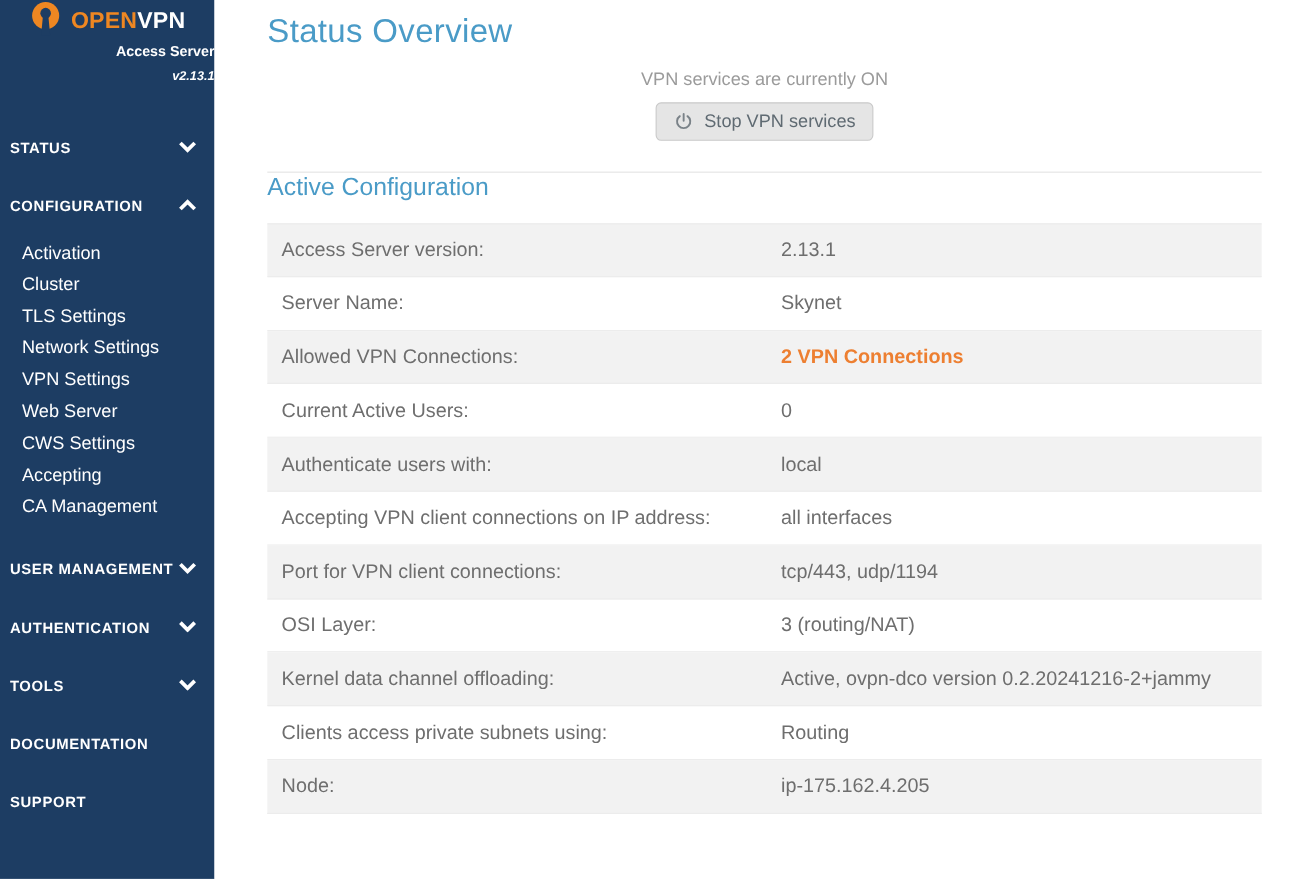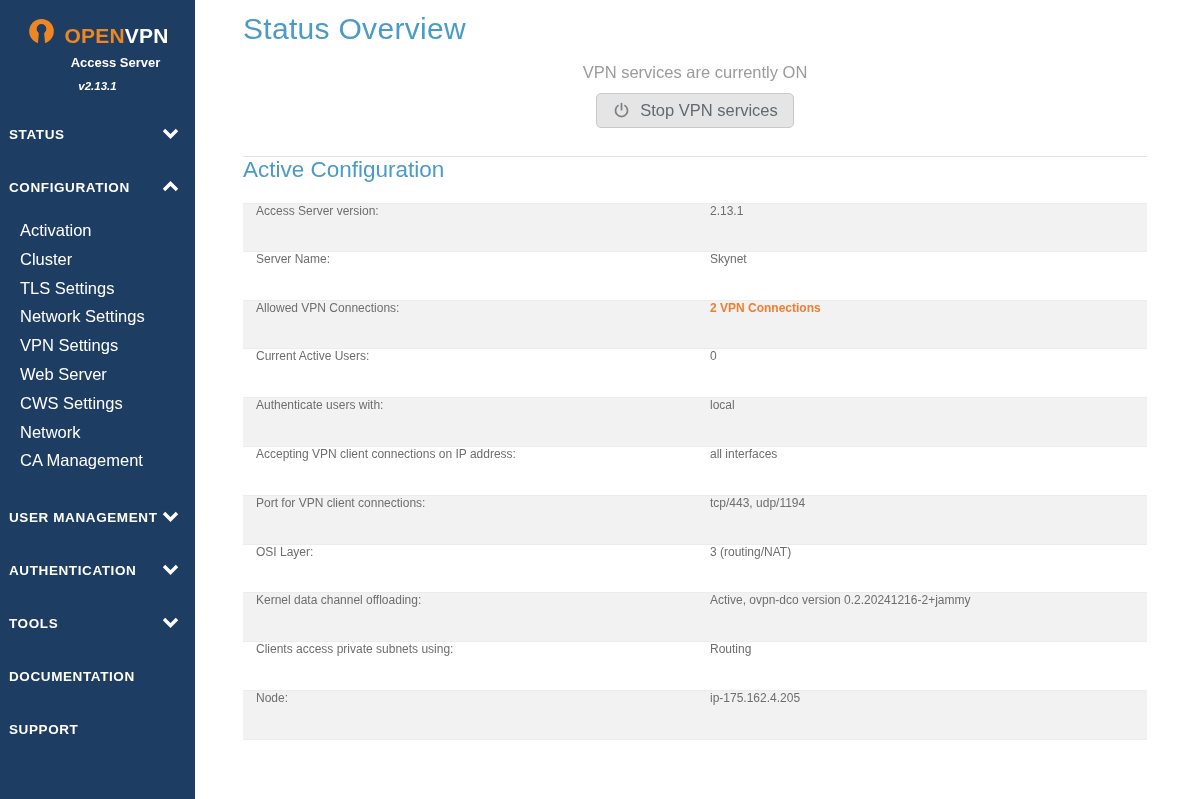--- a/index.html
+++ b/index.html
@@ -13,22 +13,21 @@
   
   .sidebar {
     width: 195px;
     height: 799px;
     background: #1d3d63;
     color: #ffffff;
     flex-shrink: 0;
   }
   .logo-block {
     height: 108px;
-    padding-top: 17px;
-    text-align: center;
+    text-align: right;
   }
   .logo-row {
     display: flex;
     align-items: center;
     justify-content: center;
     gap: 7px;
   }
   .logo-text {
     font-size: 21px;
     font-weight: bold;
@@ -120,22 +119,23 @@
     margin-top: 0;
     font-size: 22.5px;
     font-weight: 400;
     color: #4a9bc7;
   }
   .config-table {
     margin-top: 20px;
   }
   .config-row {
     display: flex;
+    align-items: center;
     min-height: 48.8px;
-    font-size: 12px;
+    font-size: 18px;
     color: #6e6e6e;
     border-bottom: 1px solid #ececec;
   }
   .config-row:first-child { border-top: 1px solid #ececec; }
   .config-row:nth-child(odd) { background: #f2f2f2; }
   .row-label {
     width: 467px;
     flex-shrink: 0;
     padding-left: 13px;
   }
@@ -185,21 +185,21 @@
   </div>
 
   <div class="nav-sub">
     <div class="nav-sub-item">Activation</div>
     <div class="nav-sub-item">Cluster</div>
     <div class="nav-sub-item">TLS Settings</div>
     <div class="nav-sub-item">Network Settings</div>
     <div class="nav-sub-item">VPN Settings</div>
     <div class="nav-sub-item">Web Server</div>
     <div class="nav-sub-item">CWS Settings</div>
-    <div class="nav-sub-item">Network</div>
+    <div class="nav-sub-item">Accepting</div>
     <div class="nav-sub-item">CA Management</div>
   </div>
 
   <div class="nav-section">
     <span>USER MANAGEMENT</span>
     <span class="chevron">
       <svg width="17" height="11" viewBox="0 0 17 11">
           <polyline points="2,2 8.5,8.5 15,2" fill="none" stroke="#ffffff" stroke-width="3.4"></polyline>
         </svg>
     </span>

